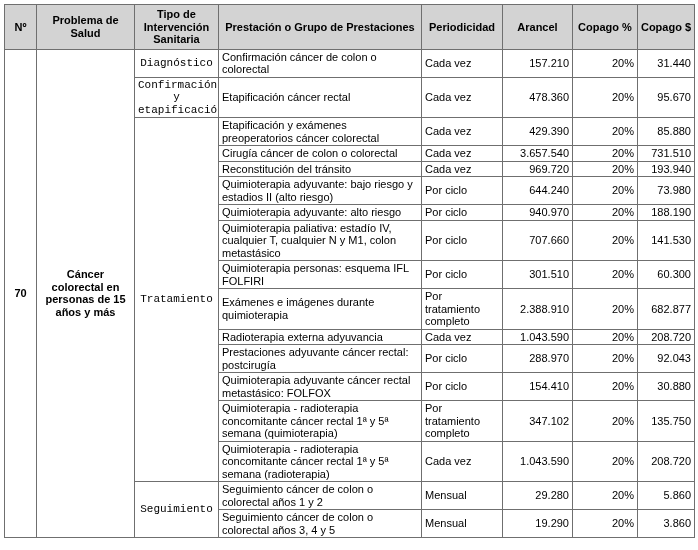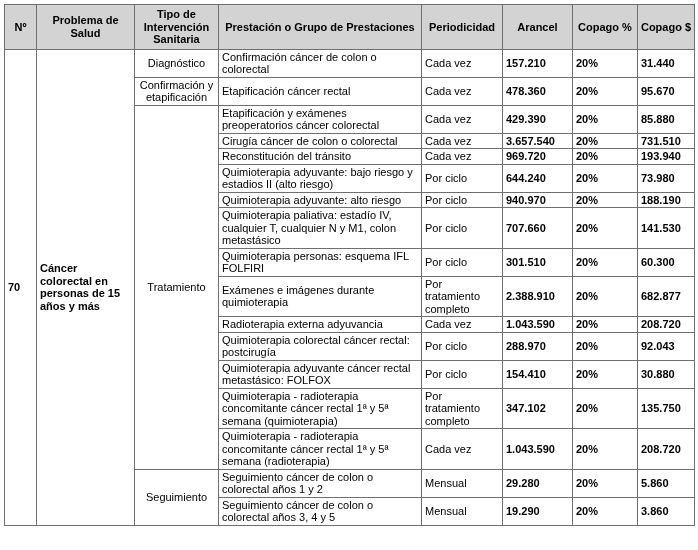--- a/index.html
+++ b/index.html
@@ -36,23 +36,23 @@
     vertical-align: middle;
     padding: 3px 2px;
     height: 32px;
   }
   table.ges-table td {
     padding: 1px 3px;
     vertical-align: middle;
     background: #ffffff;
   }
   td.cell-left   { text-align: left; }
-  td.cell-num    { padding-right: 6px; font-weight: bold; }
-  td.cell-center { text-align: center; }
-  td.cell-bold   { font-weight: bold; }
+  td.cell-num    { text-align: right; padding-right: 6px; }
+  td.cell-center { text-align: center; font-family: Liberation Mono, monospace; }
+  td.cell-bold   { font-weight: bold; text-align: center; }
 </style>
 </head>
 <body>
 
 <div class="wrap">
   <table class="ges-table">
     <colgroup>
       <col style="width:32px">
       <col style="width:98px">
       <col style="width:84px">
@@ -151,21 +151,21 @@
           <td class="cell-num">682.877</td>
         </tr>
         <tr>
           <td class="cell-left">Radioterapia externa adyuvancia</td>
           <td class="cell-left">Cada vez</td>
           <td class="cell-num">1.043.590</td>
           <td class="cell-num">20%</td>
           <td class="cell-num">208.720</td>
         </tr>
         <tr>
-          <td class="cell-left">Quimioterapia colorectal cáncer rectal: postcirugía</td>
+          <td class="cell-left">Prestaciones adyuvante cáncer rectal: postcirugía</td>
           <td class="cell-left">Por ciclo</td>
           <td class="cell-num">288.970</td>
           <td class="cell-num">20%</td>
           <td class="cell-num">92.043</td>
         </tr>
         <tr>
           <td class="cell-left">Quimioterapia adyuvante cáncer rectal metastásico: FOLFOX</td>
           <td class="cell-left">Por ciclo</td>
           <td class="cell-num">154.410</td>
           <td class="cell-num">20%</td>

